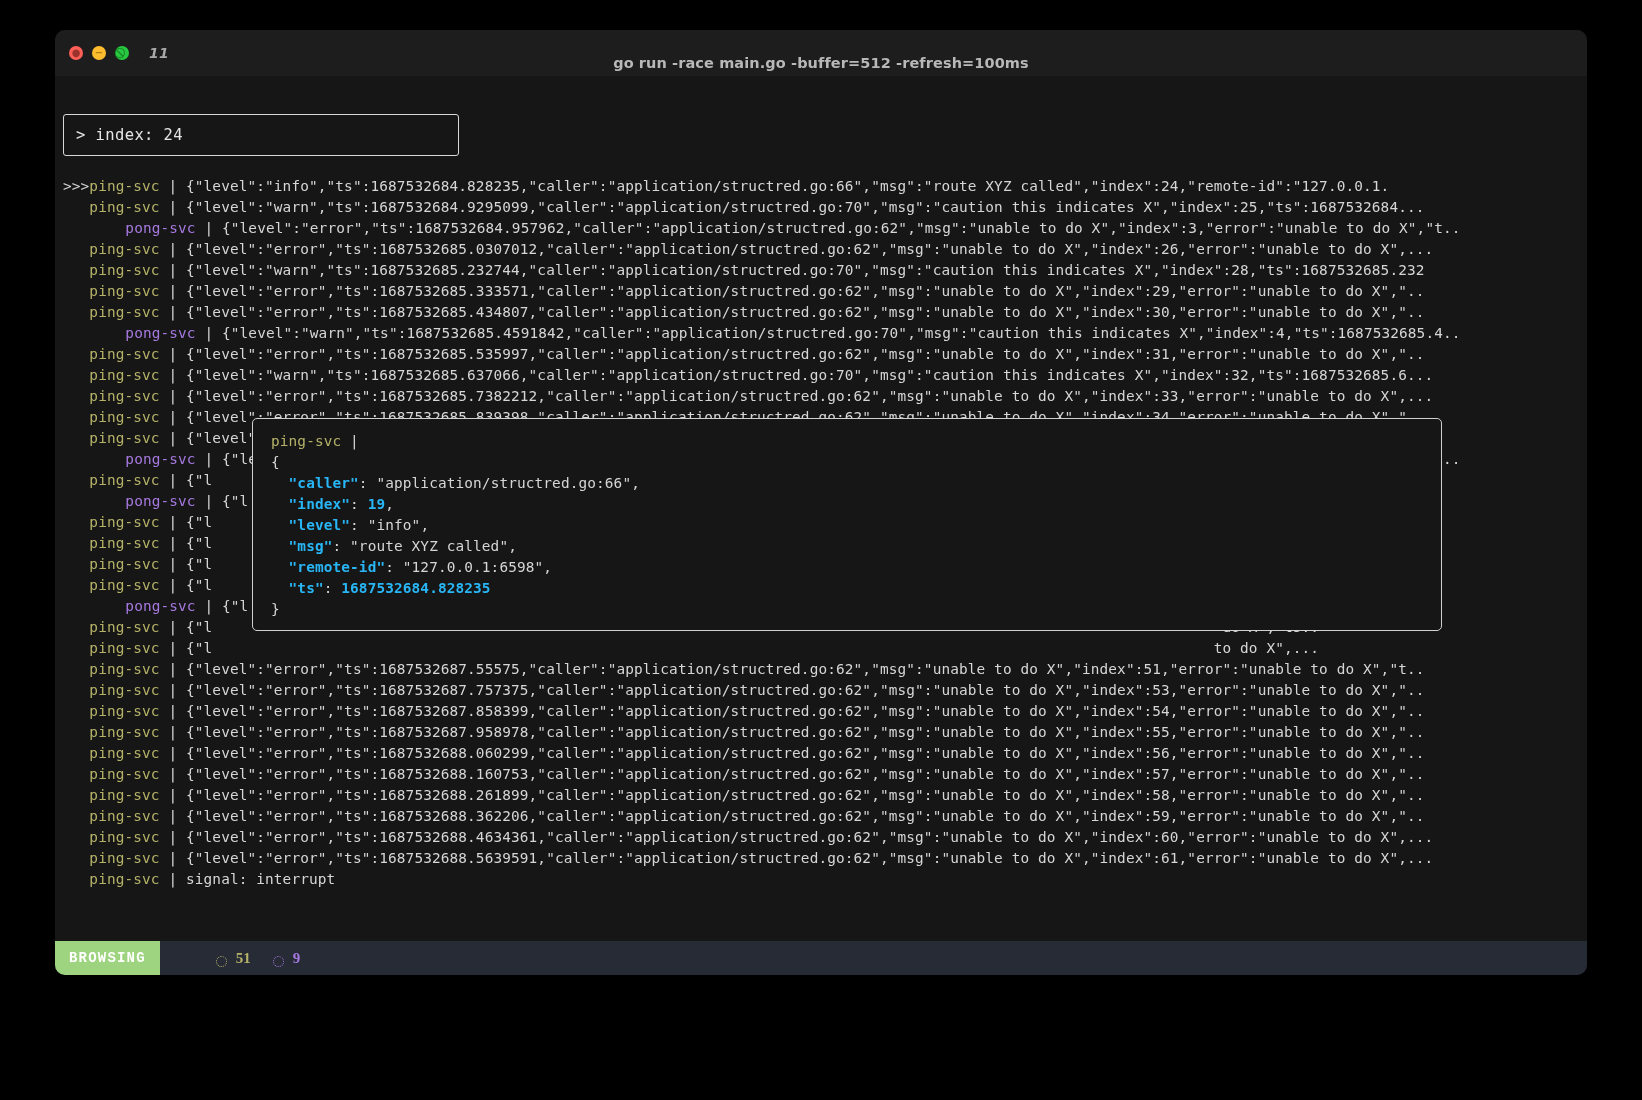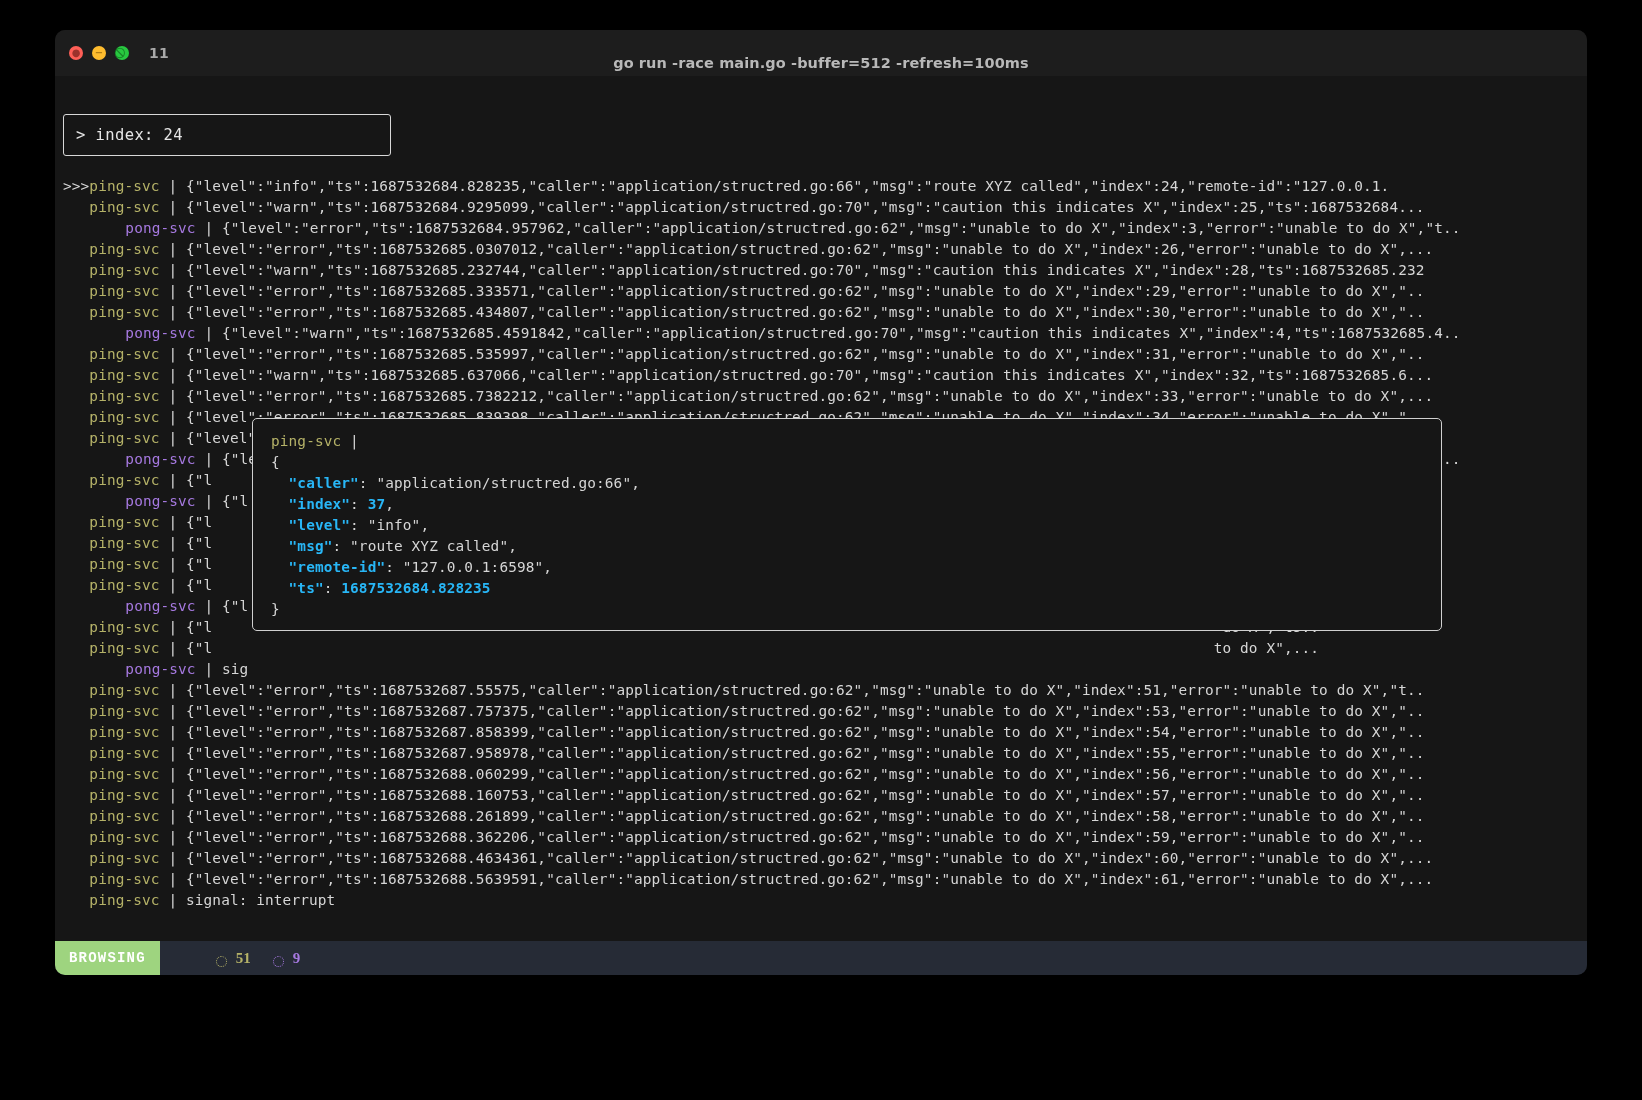--- a/index.html
+++ b/index.html
@@ -75,20 +75,21 @@
   .light.min .gl { color: #6b4500; }
   .light.max .gl { color: #0a4d12; }
 
   .tab-number {
     margin-left: 20px;
     color: #a9a9a9;
     font-family: "DejaVu Sans", sans-serif;
     font-size: 14px;
     font-weight: 700;
     letter-spacing: 0.3px;
+    font-style: italic;
   }
   .window-title {
     position: absolute;
     left: 0; right: 0;
     text-align: center;
     color: #b8b8b8;
     font-family: "DejaVu Sans", sans-serif;
     font-size: 14.5px;
     font-weight: 700;
     letter-spacing: 0.1px;
@@ -102,21 +103,21 @@
     flex: 1 1 auto;
     background: #161616;
     overflow: hidden;
   }
 
   
   .filter-box {
     position: absolute;
     left: 8px;
     top: 38px;
-    width: 328px;
+    width: 396px;
     height: 42px;
     border: 1px solid #d8d8d8;
     border-radius: 3px;
     display: flex;
     align-items: center;
     padding: 0 12px;
     background: #161616;
   }
   .filter-text {
     color: #e6e6e6;
@@ -275,39 +276,38 @@
           <div class="log-line"><span class="marker">   </span><span class="svc svc-pong">pong-svc</span><span class="sep"> | </span><span class="payload">{"level":"error","ts":1687532685.959979,"caller":"application/structred.go:62","msg":"unable to do X","index":5,"error":"unable to do X","t..</span></div>
           <div class="log-line"><span class="marker">   </span><span class="svc svc-ping">ping-svc</span><span class="sep"> | </span><span class="payload">{"l                                                                                                                     to do X",...</span></div>
           <div class="log-line"><span class="marker">   </span><span class="svc svc-pong">pong-svc</span><span class="sep"> | </span><span class="payload">{"l                                                                                                                   o do X","t..</span></div>
           <div class="log-line"><span class="marker">   </span><span class="svc svc-ping">ping-svc</span><span class="sep"> | </span><span class="payload">{"l                                                                                                                  to do X","..</span></div>
           <div class="log-line"><span class="marker">   </span><span class="svc svc-ping">ping-svc</span><span class="sep"> | </span><span class="payload">{"l                                                                                                                  to do X","..</span></div>
           <div class="log-line"><span class="marker">   </span><span class="svc svc-ping">ping-svc</span><span class="sep"> | </span><span class="payload">{"l                                                                                                                  to do X","..</span></div>
           <div class="log-line"><span class="marker">   </span><span class="svc svc-ping">ping-svc</span><span class="sep"> | </span><span class="payload">{"l                                                                                                                  to do X","..</span></div>
           <div class="log-line"><span class="marker">   </span><span class="svc svc-pong">pong-svc</span><span class="sep"> | </span><span class="payload">{"l                                                                                                                   to do X","t..</span></div>
           <div class="log-line"><span class="marker">   </span><span class="svc svc-ping">ping-svc</span><span class="sep"> | </span><span class="payload">{"l                                                                                                                   do X","ts..</span></div>
           <div class="log-line"><span class="marker">   </span><span class="svc svc-ping">ping-svc</span><span class="sep"> | </span><span class="payload">{"l                                                                                                                  to do X",...</span></div>
-          <div class="log-line"><span class="marker">   </span><span class="svc svc-pong">pong-svc</span><span class="sep"> | </span><span class="payload">sig</span></div>
           <div class="log-line"><span class="marker">   </span><span class="svc svc-ping">ping-svc</span><span class="sep"> | </span><span class="payload">{"level":"error","ts":1687532687.55575,"caller":"application/structred.go:62","msg":"unable to do X","index":51,"error":"unable to do X","t..</span></div>
           <div class="log-line"><span class="marker">   </span><span class="svc svc-ping">ping-svc</span><span class="sep"> | </span><span class="payload">{"level":"error","ts":1687532687.757375,"caller":"application/structred.go:62","msg":"unable to do X","index":53,"error":"unable to do X","..</span></div>
           <div class="log-line"><span class="marker">   </span><span class="svc svc-ping">ping-svc</span><span class="sep"> | </span><span class="payload">{"level":"error","ts":1687532687.858399,"caller":"application/structred.go:62","msg":"unable to do X","index":54,"error":"unable to do X","..</span></div>
           <div class="log-line"><span class="marker">   </span><span class="svc svc-ping">ping-svc</span><span class="sep"> | </span><span class="payload">{"level":"error","ts":1687532687.958978,"caller":"application/structred.go:62","msg":"unable to do X","index":55,"error":"unable to do X","..</span></div>
           <div class="log-line"><span class="marker">   </span><span class="svc svc-ping">ping-svc</span><span class="sep"> | </span><span class="payload">{"level":"error","ts":1687532688.060299,"caller":"application/structred.go:62","msg":"unable to do X","index":56,"error":"unable to do X","..</span></div>
           <div class="log-line"><span class="marker">   </span><span class="svc svc-ping">ping-svc</span><span class="sep"> | </span><span class="payload">{"level":"error","ts":1687532688.160753,"caller":"application/structred.go:62","msg":"unable to do X","index":57,"error":"unable to do X","..</span></div>
           <div class="log-line"><span class="marker">   </span><span class="svc svc-ping">ping-svc</span><span class="sep"> | </span><span class="payload">{"level":"error","ts":1687532688.261899,"caller":"application/structred.go:62","msg":"unable to do X","index":58,"error":"unable to do X","..</span></div>
           <div class="log-line"><span class="marker">   </span><span class="svc svc-ping">ping-svc</span><span class="sep"> | </span><span class="payload">{"level":"error","ts":1687532688.362206,"caller":"application/structred.go:62","msg":"unable to do X","index":59,"error":"unable to do X","..</span></div>
           <div class="log-line"><span class="marker">   </span><span class="svc svc-ping">ping-svc</span><span class="sep"> | </span><span class="payload">{"level":"error","ts":1687532688.4634361,"caller":"application/structred.go:62","msg":"unable to do X","index":60,"error":"unable to do X",...</span></div>
           <div class="log-line"><span class="marker">   </span><span class="svc svc-ping">ping-svc</span><span class="sep"> | </span><span class="payload">{"level":"error","ts":1687532688.5639591,"caller":"application/structred.go:62","msg":"unable to do X","index":61,"error":"unable to do X",...</span></div>
           <div class="log-line"><span class="marker">   </span><span class="svc svc-ping">ping-svc</span><span class="sep"> | </span><span class="payload">signal: interrupt</span></div>
         </div>
 
       <div class="detail-overlay" id="detail-overlay">
           <div class="detail-line"><span class="svc svc-ping">ping-svc</span><span class="jpunct"> |</span></div>
           <div class="detail-line"><span class="jpunct">{</span></div>
           <div class="detail-line"><span class="jpunct">  </span><span class="jkey">"caller"</span><span class="jpunct">: </span><span class="jstr">"application/structred.go:66"</span><span class="jpunct">,</span></div>
-          <div class="detail-line"><span class="jpunct">  </span><span class="jkey">"index"</span><span class="jpunct">: </span><span class="jnum">37</span><span class="jpunct">,</span></div>
+          <div class="detail-line"><span class="jpunct">  </span><span class="jkey">"index"</span><span class="jpunct">: </span><span class="jnum">19</span><span class="jpunct">,</span></div>
           <div class="detail-line"><span class="jpunct">  </span><span class="jkey">"level"</span><span class="jpunct">: </span><span class="jstr">"info"</span><span class="jpunct">,</span></div>
           <div class="detail-line"><span class="jpunct">  </span><span class="jkey">"msg"</span><span class="jpunct">: </span><span class="jstr">"route XYZ called"</span><span class="jpunct">,</span></div>
           <div class="detail-line"><span class="jpunct">  </span><span class="jkey">"remote-id"</span><span class="jpunct">: </span><span class="jstr">"127.0.0.1:6598"</span><span class="jpunct">,</span></div>
           <div class="detail-line"><span class="jpunct">  </span><span class="jkey">"ts"</span><span class="jpunct">: </span><span class="jnum">1687532684.828235</span></div>
           <div class="detail-line"><span class="jpunct">}</span></div>
         </div>
 
     </div>
 
     <div class="statusbar">

